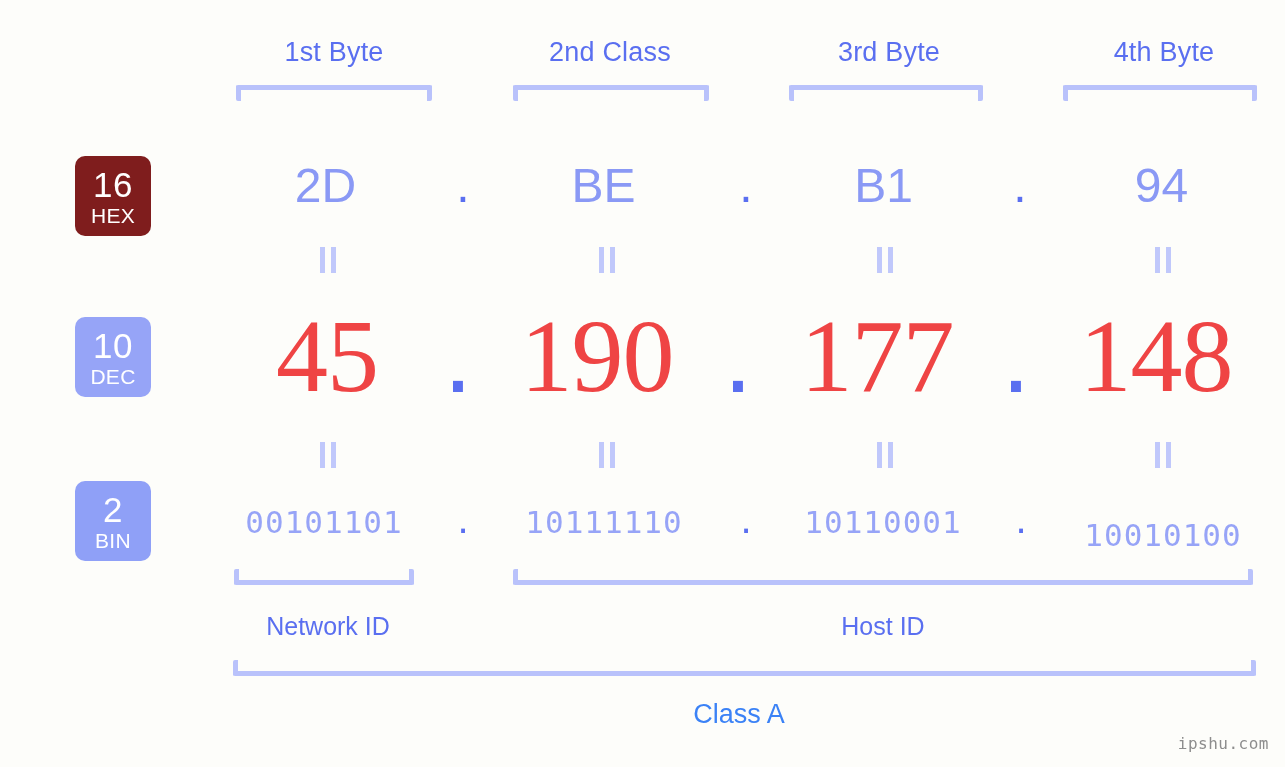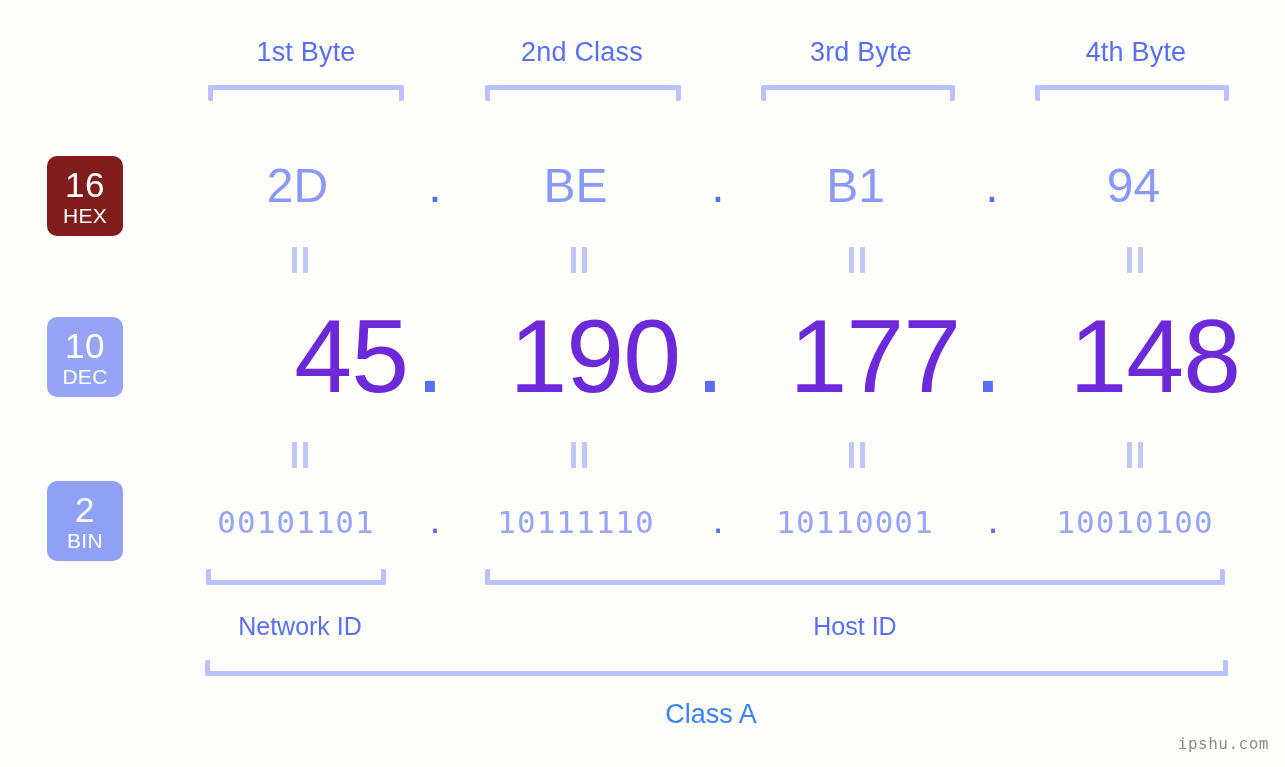--- a/index.html
+++ b/index.html
@@ -13,20 +13,21 @@
     height: 767px;
     background: #fdfdfa;
     font-family: "Liberation Sans", sans-serif;
     overflow: hidden;
     position: relative;
   }
 
   .stage {
     position: absolute;
     inset: 0;
+    margin-left: 28px;
   }
 
   
   .byte-label {
     position: absolute;
     text-align: center;
     font-size: 27px;
     color: #5a6ff0;
     font-family: "Liberation Sans", sans-serif;
     letter-spacing: .2px;
@@ -95,26 +96,25 @@
     line-height: 56px;
   }
   .hex-dot {
     font-family: "Liberation Sans", sans-serif;
     font-size: 48px;
     color: #5a6ff0;
     line-height: 56px;
   }
 
   .dec-val {
-    font-family: Liberation Sans, sans-serif;
+    font-family: Liberation Serif, serif;
     font-size: 104px;
-    color: #6d28d9;
+    color: #ef4444;
     line-height: 112px;
     letter-spacing: -1px;
-    text-align: right;
   }
   .dec-dot {
     font-family: "Liberation Sans", sans-serif;
     font-size: 104px;
     color: #5a6ff0;
     line-height: 112px;
   }
 
   .bin-val {
     font-family: "DejaVu Sans Mono", "Liberation Mono", monospace;
@@ -256,21 +256,21 @@
     <span class="num">2</span>
     <span class="sys">BIN</span>
   </div>
 
   <div class="row-cell bin-val" style="left:190px; top:503px; width:212px;">00101101</div>
   <div class="row-cell bin-dot" style="left:405px; top:500px; width:60px;">.</div>
   <div class="row-cell bin-val" style="left:470px; top:503px; width:212px;">10111110</div>
   <div class="row-cell bin-dot" style="left:688px; top:500px; width:60px;">.</div>
   <div class="row-cell bin-val" style="left:749px; top:503px; width:212px;">10110001</div>
   <div class="row-cell bin-dot" style="left:963px; top:500px; width:60px;">.</div>
-  <div class="row-cell bin-val" style="left:1029px; top:503px; width:212px;">10010100</div>
+  <div class="row-cell bin-val" style="left:1029px; top:516px; width:212px;">10010100</div>
 
   <div class="bracket bracket-bottom" style="left:206px; top:569px; width:180px;"></div>
   <div class="bracket bracket-bottom" style="left:485px; top:569px; width:740px;"></div>
 
   <div class="id-label" style="left:186px; top:611px; width:228px;">Network ID</div>
   <div class="id-label" style="left:741px; top:611px; width:228px;">Host ID</div>
 
   <div class="bracket bracket-bottom" style="left:205px; top:660px; width:1023px;"></div>
   <div class="class-label" style="left:597px; top:698px; width:228px;">Class A</div>
 

